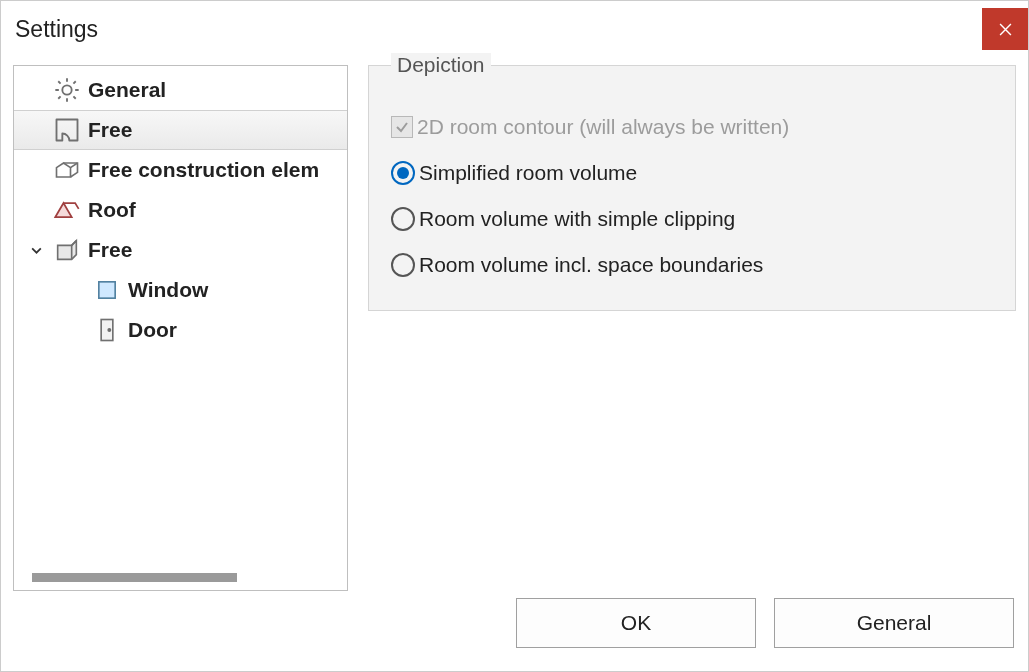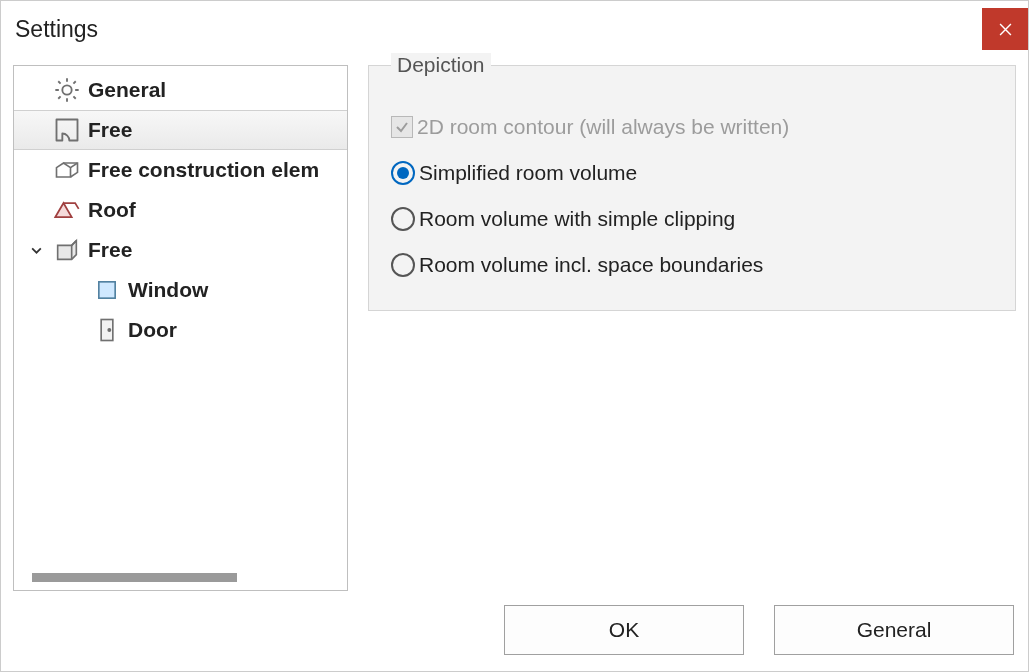--- a/index.html
+++ b/index.html
@@ -166,25 +166,25 @@
       width: 12px;
       height: 12px;
       border-radius: 50%;
       background: #0067c0;
     }
     .option-label { font-size: 21px; }
 
     
     .footer {
       position: absolute;
-      bottom: 4px;
+      bottom: 11px;
       right: 0;
       height: 72px;
       display: flex;
-      gap: 30px;
+      gap: 18px;
       padding: 10px 14px 14px 14px;
     }
     .dlg-btn {
       width: 240px;
       height: 50px;
       border: 1px solid #a0a0a0;
       background: #fdfdfd;
       display: flex;
       align-items: center;
       justify-content: center;

